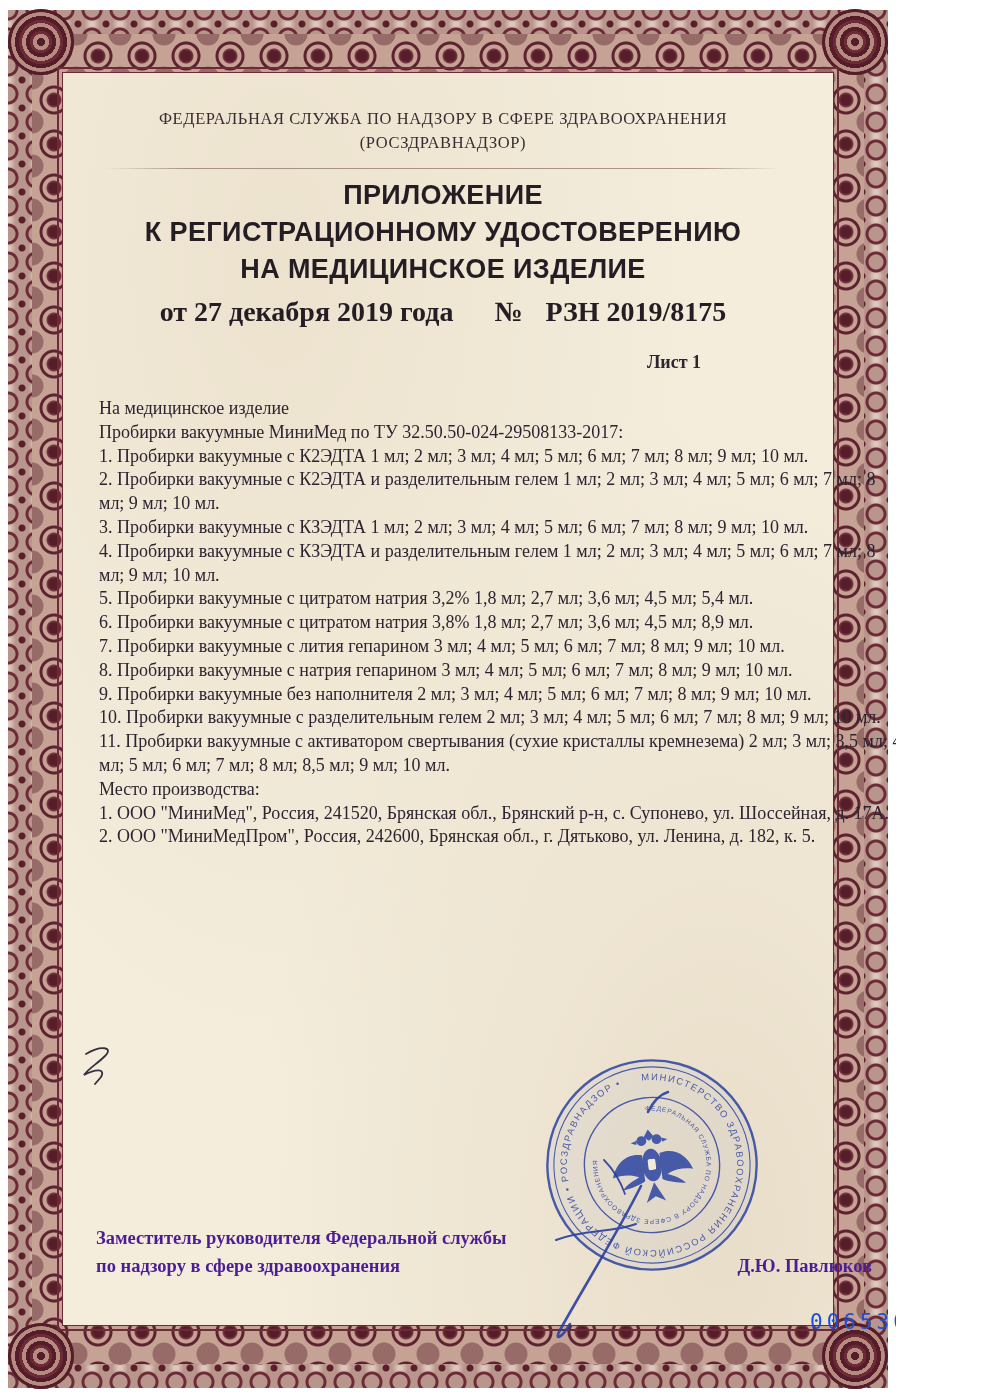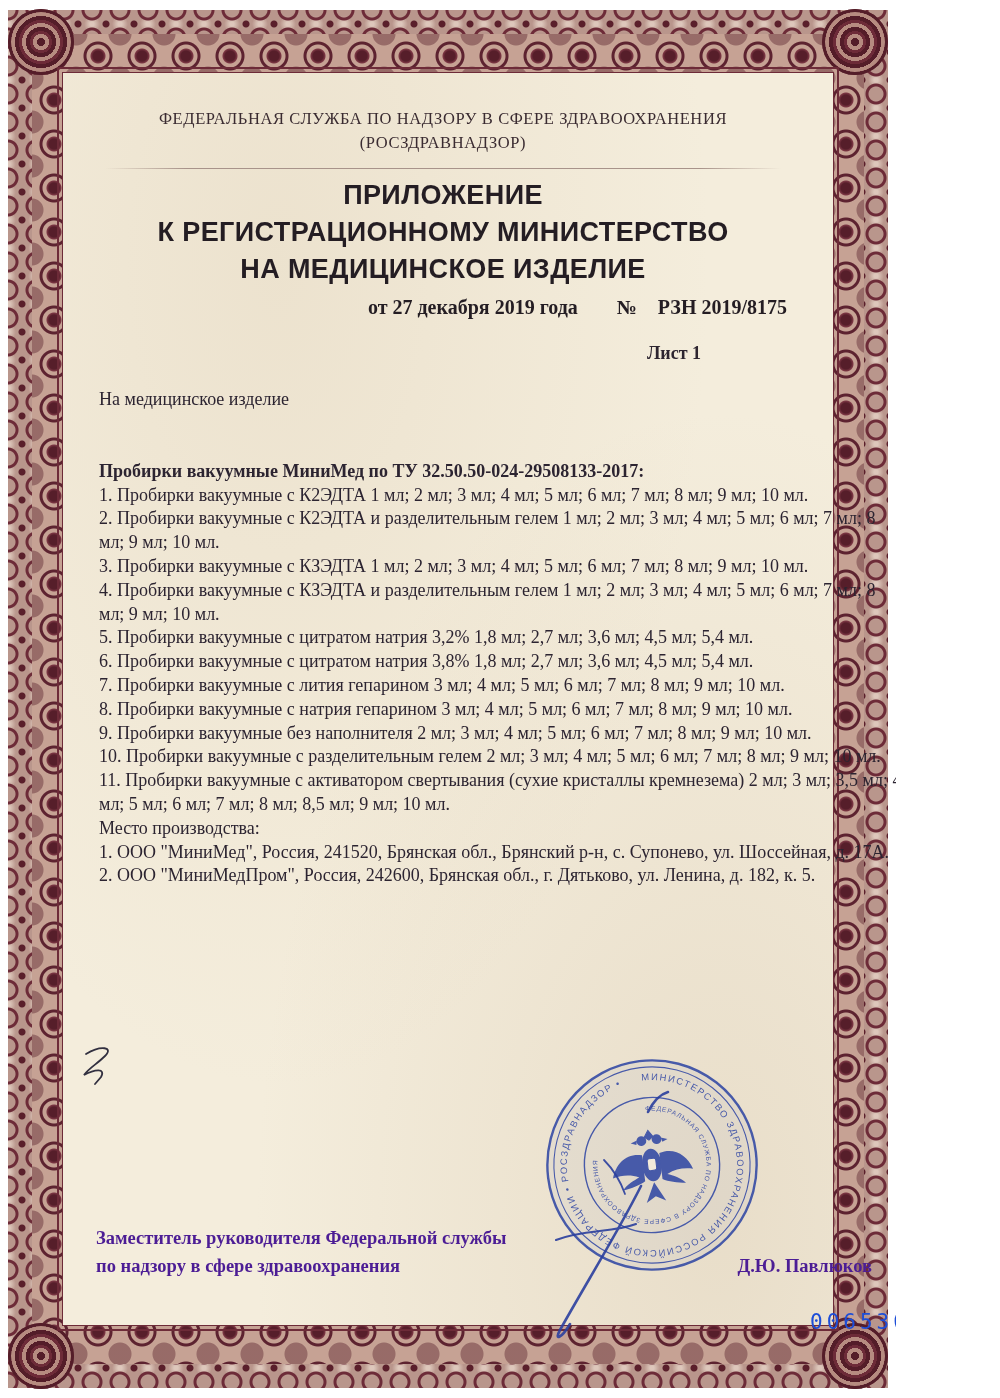--- a/index.html
+++ b/index.html
@@ -47,28 +47,28 @@
   }
   .content{position:absolute;inset:0;padding:34px 46px 0 36px;}
   
   .agency{ text-align:center;font-size:16.5px;line-height:24px;letter-spacing:.6px;color:#3a2b31;}
   .header-rule{height:1px;margin:13px 6px 6px 6px;
     background:linear-gradient(90deg, transparent, #a8938a 12%, #a8938a 88%, transparent);}
   
   .doc-title{ text-align:center;font-family:"Liberation Sans",sans-serif;font-weight:bold;
     color:#241d23;font-size:27px;line-height:37px;margin-top:8px;letter-spacing:.4px;}
   
-  .date-row{ text-align:right;font-weight:bold;font-size:20px;margin-top:8px;color:#241d23;}
+  .date-row{ text-align:center;font-weight:bold;font-size:28px;margin-top:8px;color:#241d23;}
   .date-row .numlabel{margin-left:34px;}
   .date-row .numval{margin-left:16px;}
   .sheet{ text-align:right;padding-right:86px;font-weight:bold;font-size:18px;margin-top:24px;color:#2d2530;}
   
   .bodytext{margin-top:24px;font-size:18px;line-height:23.8px;color:#2c2431;width:806px;}
   .bodytext p{margin:0;}
-  .bodytext p.bold{font-weight:bold;margin-top:48px;}
+  .bodytext p.bold{font-weight:normal;}
   
   .sigblock{
     position:absolute;left:96px;top:1224px;width:776px;display:flex;
     justify-content:space-between;align-items:flex-end;font-weight:bold;
     font-size:18.5px;line-height:28px;color:#4c1d95;z-index:5;
   }
   
   .stamp{position:absolute;left:543px;top:1056px;width:218px;height:218px;
     transform:rotate(-7deg);opacity:.92;z-index:4;}
   
@@ -95,41 +95,41 @@
 
       <div class="agency">
         <div>ФЕДЕРАЛЬНАЯ СЛУЖБА ПО НАДЗОРУ В СФЕРЕ ЗДРАВООХРАНЕНИЯ</div>
         <div>(РОСЗДРАВНАДЗОР)</div>
       </div>
 
       <div class="header-rule"></div>
 
       <div class="doc-title">
         <div>ПРИЛОЖЕНИЕ</div>
-        <div>К РЕГИСТРАЦИОННОМУ МИНИСТЕРСТВО</div>
+        <div>К РЕГИСТРАЦИОННОМУ УДОСТОВЕРЕНИЮ</div>
         <div>НА МЕДИЦИНСКОЕ ИЗДЕЛИЕ</div>
       </div>
 
       <div class="date-row">
         <span>от 27 декабря 2019 года</span>
         <span class="numlabel">№</span>
         <span class="numval">РЗН 2019/8175</span>
       </div>
 
       <div class="sheet">Лист 1</div>
 
       <div class="bodytext">
         <p>На медицинское изделие</p>
         <p class="bold">Пробирки вакуумные МиниМед по ТУ 32.50.50-024-29508133-2017:</p>
         <p>1. Пробирки вакуумные с К2ЭДТА 1 мл; 2 мл; 3 мл; 4 мл; 5 мл; 6 мл; 7 мл; 8 мл; 9 мл; 10 мл.</p>
         <p>2. Пробирки вакуумные с К2ЭДТА и разделительным гелем 1 мл; 2 мл; 3 мл; 4 мл; 5 мл; 6 мл; 7 мл; 8 мл; 9 мл; 10 мл.</p>
         <p>3. Пробирки вакуумные с КЗЭДТА 1 мл; 2 мл; 3 мл; 4 мл; 5 мл; 6 мл; 7 мл; 8 мл; 9 мл; 10 мл.</p>
         <p>4. Пробирки вакуумные с КЗЭДТА и разделительным гелем 1 мл; 2 мл; 3 мл; 4 мл; 5 мл; 6 мл; 7 мл; 8 мл; 9 мл; 10 мл.</p>
         <p>5. Пробирки вакуумные с цитратом натрия 3,2% 1,8 мл; 2,7 мл; 3,6 мл; 4,5 мл; 5,4 мл.</p>
-        <p>6. Пробирки вакуумные с цитратом натрия 3,8% 1,8 мл; 2,7 мл; 3,6 мл; 4,5 мл; 5,4 мл.</p>
+        <p>6. Пробирки вакуумные с цитратом натрия 3,8% 1,8 мл; 2,7 мл; 3,6 мл; 4,5 мл; 8,9 мл.</p>
         <p>7. Пробирки вакуумные с лития гепарином 3 мл; 4 мл; 5 мл; 6 мл; 7 мл; 8 мл; 9 мл; 10 мл.</p>
         <p>8. Пробирки вакуумные с натрия гепарином 3 мл; 4 мл; 5 мл; 6 мл; 7 мл; 8 мл; 9 мл; 10 мл.</p>
         <p>9. Пробирки вакуумные без наполнителя 2 мл; 3 мл; 4 мл; 5 мл; 6 мл; 7 мл; 8 мл; 9 мл; 10 мл.</p>
         <p>10. Пробирки вакуумные с разделительным гелем 2 мл; 3 мл; 4 мл; 5 мл; 6 мл; 7 мл; 8 мл; 9 мл; 10 мл.</p>
         <p>11. Пробирки вакуумные с активатором свертывания (сухие кристаллы кремнезема) 2 мл; 3 мл; 3,5 мл; 4 мл; 5 мл; 6 мл; 7 мл; 8 мл; 8,5 мл; 9 мл; 10 мл.</p>
         <p>Место производства:</p>
         <p>1. ООО "МиниМед", Россия, 241520, Брянская обл., Брянский р-н, с. Супонево, ул. Шоссейная, д. 17А.</p>
         <p>2. ООО "МиниМедПром", Россия, 242600, Брянская обл., г. Дятьково, ул. Ленина, д. 182, к. 5.</p>
       </div>
 

